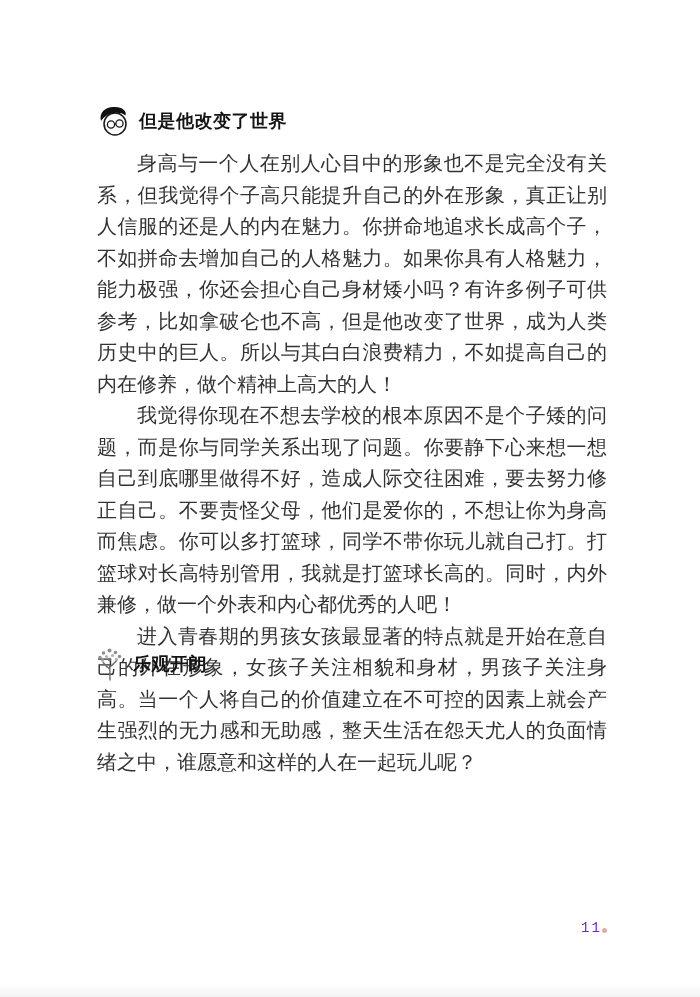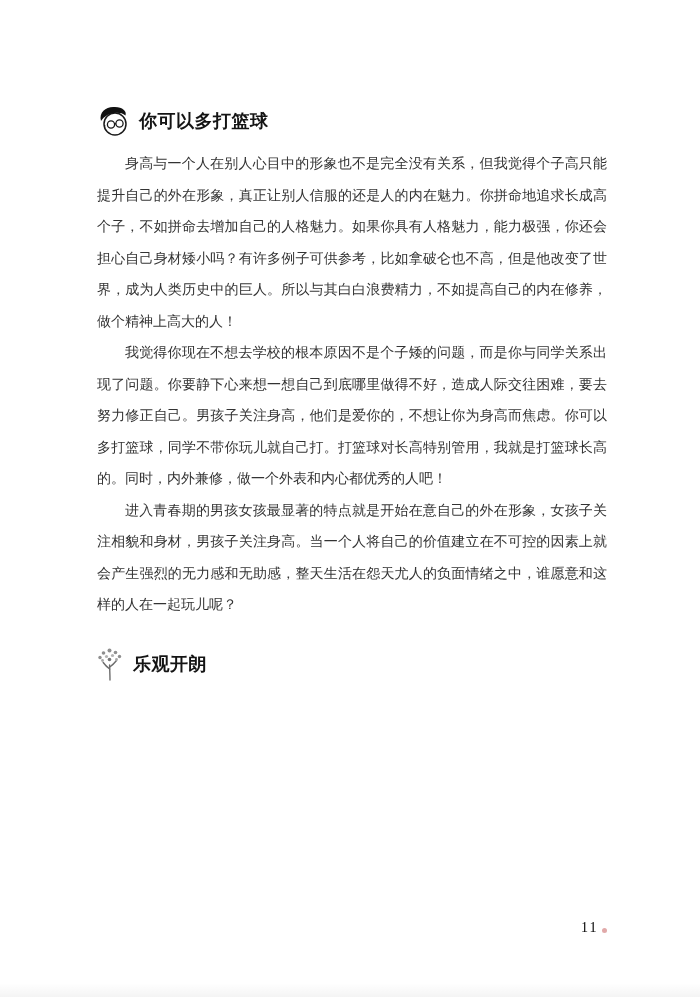--- a/index.html
+++ b/index.html
@@ -38,41 +38,41 @@
     white-space: nowrap;
   }
   .mentor-header { top: 105px; height: 32px; }
   .wisdom-header { top: 647px; height: 34px; }
 
   
   .text-block {
     position: absolute;
     left: 97px;
     width: 510px;
-    font-size: 14px;
+    font-size: 20px;
     line-height: 31.5px;
     color: #333333;
     text-align: justify;
     text-justify: inter-ideograph;
   }
   .mentor-body { top: 148px; }
   .wisdom-body { top: 684px; }
   .text-block p {
     margin: 0;
     text-indent: 2em;
   }
 
   
   .page-number {
     position: absolute;
     left: 581px;
     top: 920px;
-    font-family: Liberation Serif, serif;
+    font-family: Liberation Mono, monospace;
     font-size: 14px;
-    color: #000000;
+    color: #6d28d9;
     letter-spacing: 2px;
   }
   .accent-dot {
     position: absolute;
     left: 602px;
     top: 928px;
     width: 5px;
     height: 5px;
     border-radius: 50%;
     background: #dc9a9a;
@@ -99,26 +99,26 @@
     <span class="hdr-icon">
       <svg width="36" height="32" viewBox="0 0 36 32" aria-hidden="true">
         <circle cx="20" cy="19" r="11" fill="#ffffff" stroke="#1a1a1a" stroke-width="1.5"></circle>
         <path d="M6 16 C3.5 6.5, 12 1, 20 2 C27.5 2.2, 32 6, 30.5 10.5 C25.5 6.5, 17.5 7.5, 12.5 10 C9.5 11.8, 7.3 13.8, 6 16 Z" fill="#111111"></path>
         <circle cx="16" cy="19.5" r="3.6" fill="none" stroke="#1a1a1a" stroke-width="1.3"></circle>
         <circle cx="24.5" cy="18.5" r="3.6" fill="none" stroke="#1a1a1a" stroke-width="1.3"></circle>
         <path d="M19.4 19.1 L21 18.7" stroke="#1a1a1a" stroke-width="1.2" fill="none"></path>
         <path d="M10 20.5 Q9.2 21.5 10 22.5" stroke="#1a1a1a" stroke-width="1" fill="none"></path>
       </svg>
     </span>
-    <span class="section-title">你可以多打篮球</span>
+    <span class="section-title">但是他改变了世界</span>
   </div>
 
   <div class="text-block mentor-body">
     <p>身高与一个人在别人心目中的形象也不是完全没有关系，但我觉得个子高只能提升自己的外在形象，真正让别人信服的还是人的内在魅力。你拼命地追求长成高个子，不如拼命去增加自己的人格魅力。如果你具有人格魅力，能力极强，你还会担心自己身材矮小吗？有许多例子可供参考，比如拿破仑也不高，但是他改变了世界，成为人类历史中的巨人。所以与其白白浪费精力，不如提高自己的内在修养，做个精神上高大的人！</p>
-    <p>我觉得你现在不想去学校的根本原因不是个子矮的问题，而是你与同学关系出现了问题。你要静下心来想一想自己到底哪里做得不好，造成人际交往困难，要去努力修正自己。男孩子关注身高，他们是爱你的，不想让你为身高而焦虑。你可以多打篮球，同学不带你玩儿就自己打。打篮球对长高特别管用，我就是打篮球长高的。同时，内外兼修，做一个外表和内心都优秀的人吧！</p>
+    <p>我觉得你现在不想去学校的根本原因不是个子矮的问题，而是你与同学关系出现了问题。你要静下心来想一想自己到底哪里做得不好，造成人际交往困难，要去努力修正自己。不要责怪父母，他们是爱你的，不想让你为身高而焦虑。你可以多打篮球，同学不带你玩儿就自己打。打篮球对长高特别管用，我就是打篮球长高的。同时，内外兼修，做一个外表和内心都优秀的人吧！</p>
     <p>进入青春期的男孩女孩最显著的特点就是开始在意自己的外在形象，女孩子关注相貌和身材，男孩子关注身高。当一个人将自己的价值建立在不可控的因素上就会产生强烈的无力感和无助感，整天生活在怨天尤人的负面情绪之中，谁愿意和这样的人在一起玩儿呢？</p>
   </div>
 
   <div class="section-header wisdom-header">
     <span class="hdr-icon">
       <svg width="30" height="34" viewBox="0 0 30 34" aria-hidden="true">
         <g stroke="#6d6d6d" stroke-width="1.4" fill="none" stroke-linecap="round">
           <path d="M15 33 C15 27, 14.6 22, 14.6 18"></path>
           <path d="M14.7 22 C12 20, 10 18, 8.2 15.5"></path>
           <path d="M14.8 20 C17.5 18, 19.5 16, 21.5 13.5"></path>

